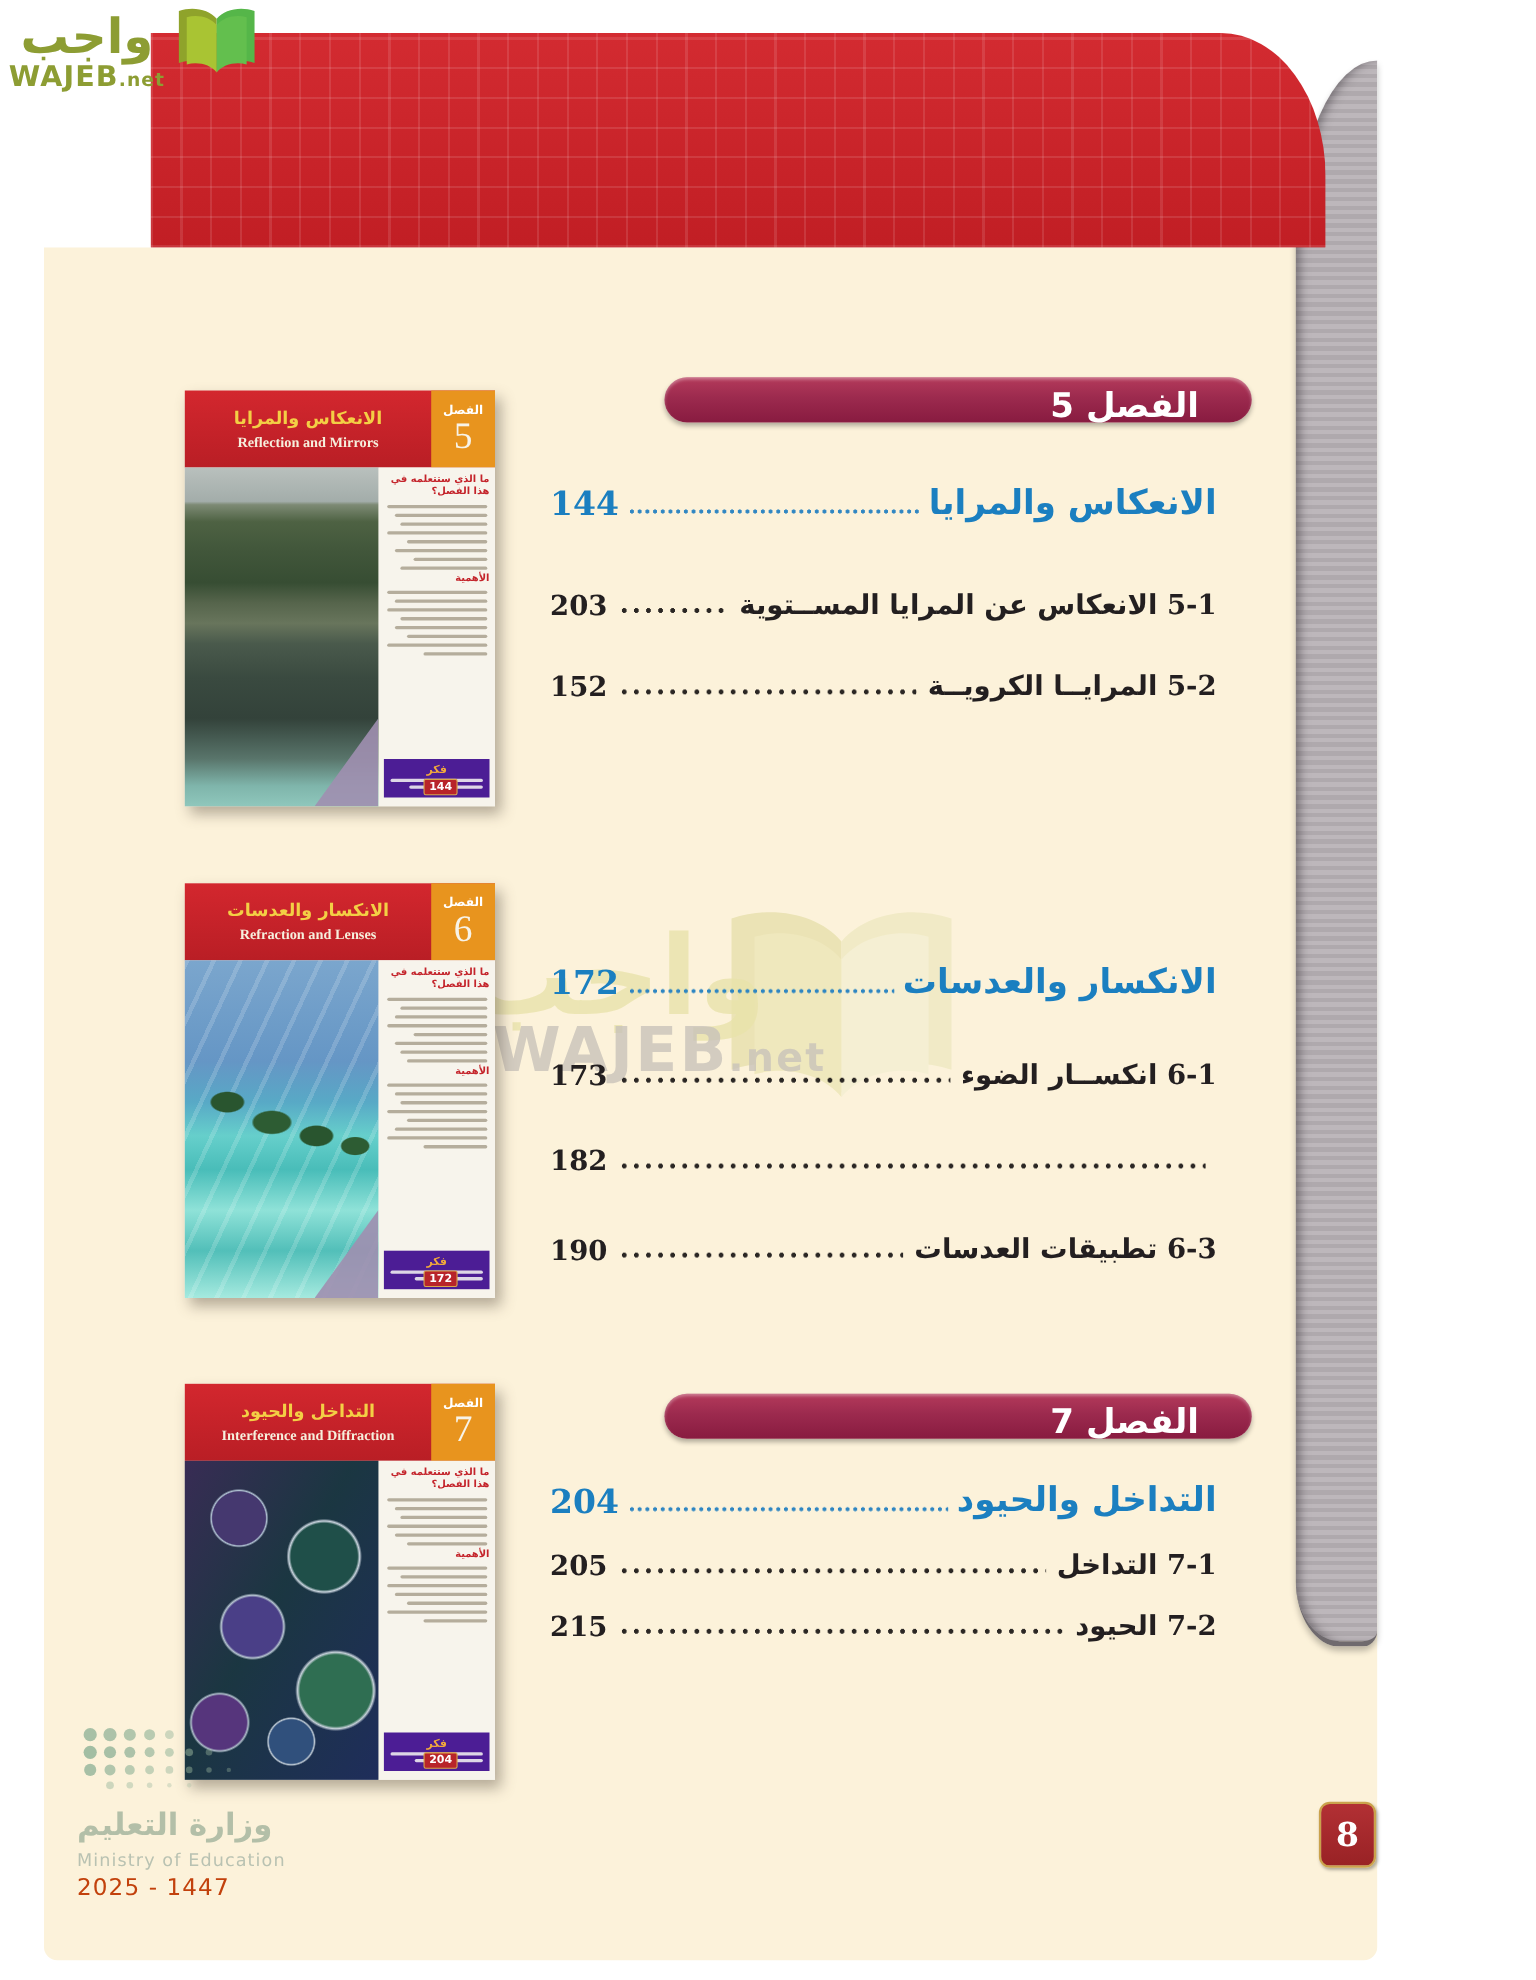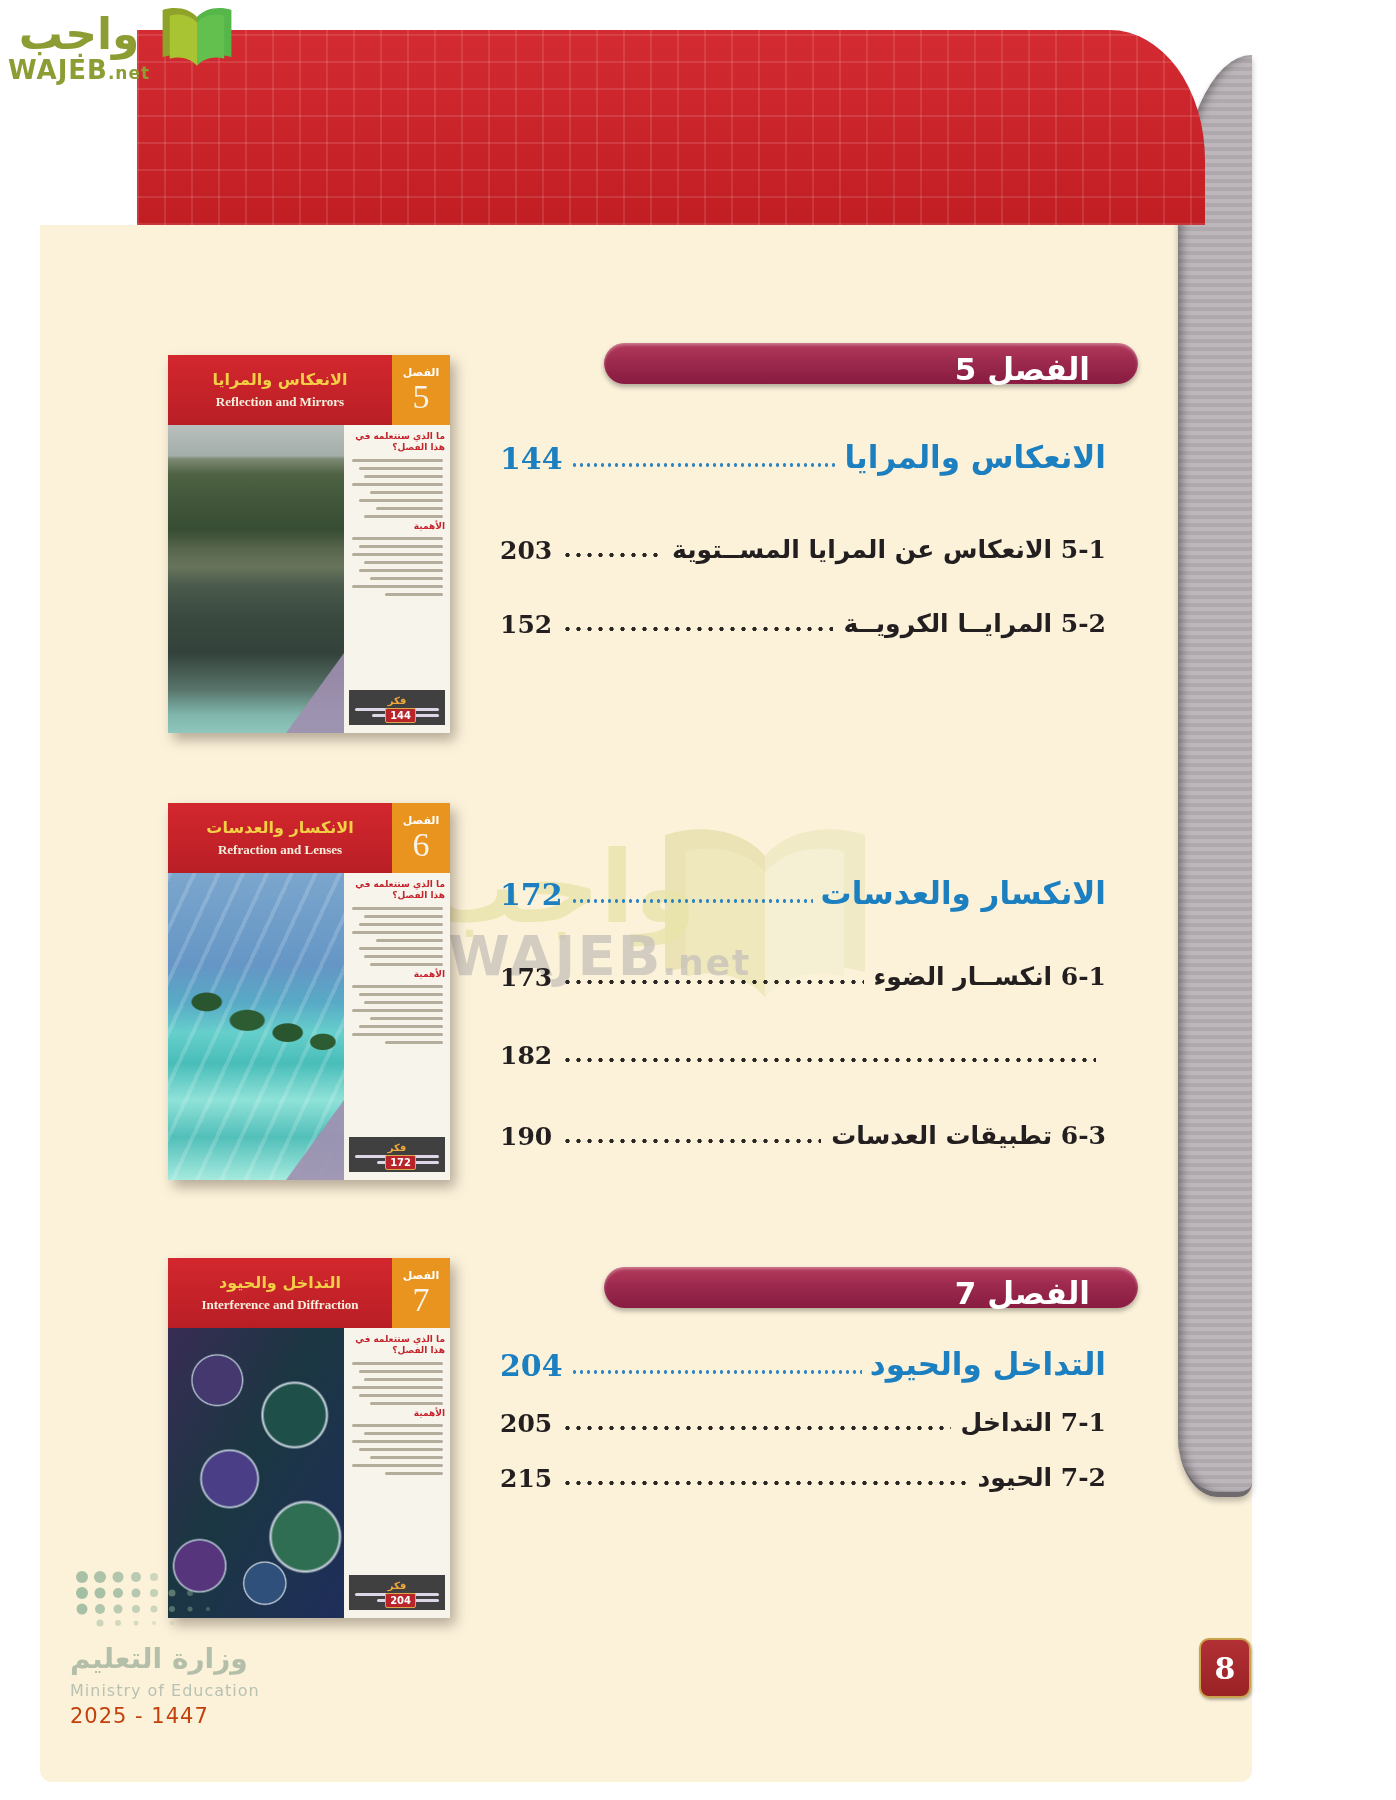--- a/index.html
+++ b/index.html
@@ -113,21 +113,21 @@
         radial-gradient(circle 56px at 78% 72%, #2f6e52 58%, #c4cfd8 62%, rgba(0,0,0,0) 66%),
         radial-gradient(circle 42px at 18% 82%, #56357c 58%, #aab9c6 62%, rgba(0,0,0,0) 66%),
         radial-gradient(circle 34px at 55% 88%, #30507c 58%, #bcc8d3 62%, rgba(0,0,0,0) 66%),
         linear-gradient(120deg, rgba(216,112,214,.18), rgba(60,200,120,.15) 45%, rgba(70,110,230,.2));}
 
   .cv-side{width:96px;background:#f7f4ec;padding:6px 5px 8px;display:flex;flex-direction:column;}
   .side-h{color:#c4242b;font-weight:bold;font-size:9px;text-align:right;line-height:1.25;margin-bottom:3px;}
   .ph{height:3px;background:#b5ad9c;border-radius:2px;margin:2.5px 2px;}
   .phw{background:#ddd6e6;}
   .w95{width:95%;} .w88{width:88%;} .w82{width:82%;} .w76{width:76%;} .w70{width:70%;} .w60{width:60%;}
-  .cv-think{margin-top:auto;background:#404040;padding:5px 4px 6px;}
+  .cv-think{margin-top:auto;background:#4c1d95;padding:5px 4px 6px;}
   .cv-think-h{display:block;text-align:center;color:#f2a93b;font-weight:bold;font-size:10px;margin-bottom:2px;}
   .cv-chip{position:absolute;bottom:10px;right:34px;background:#b8242a;border:1px solid #d9a64a;
         color:#fff;font-size:10px;font-weight:bold;padding:1px 4px;border-radius:2px;z-index:2;}
 
   
   .ministry{position:absolute;left:70px;top:1568px;z-index:4;color:#b6c0ab;}
   .min-ar{font-size:28px;font-weight:bold;color:#b3bfa8;margin-top:4px;letter-spacing:2px;}
   .min-en{font-size:16px;color:#b9c2b2;margin-top:6px;letter-spacing:1px;}
   .min-yr{font-size:21px;color:#c2410c;margin-top:4px;letter-spacing:1px;}
 

